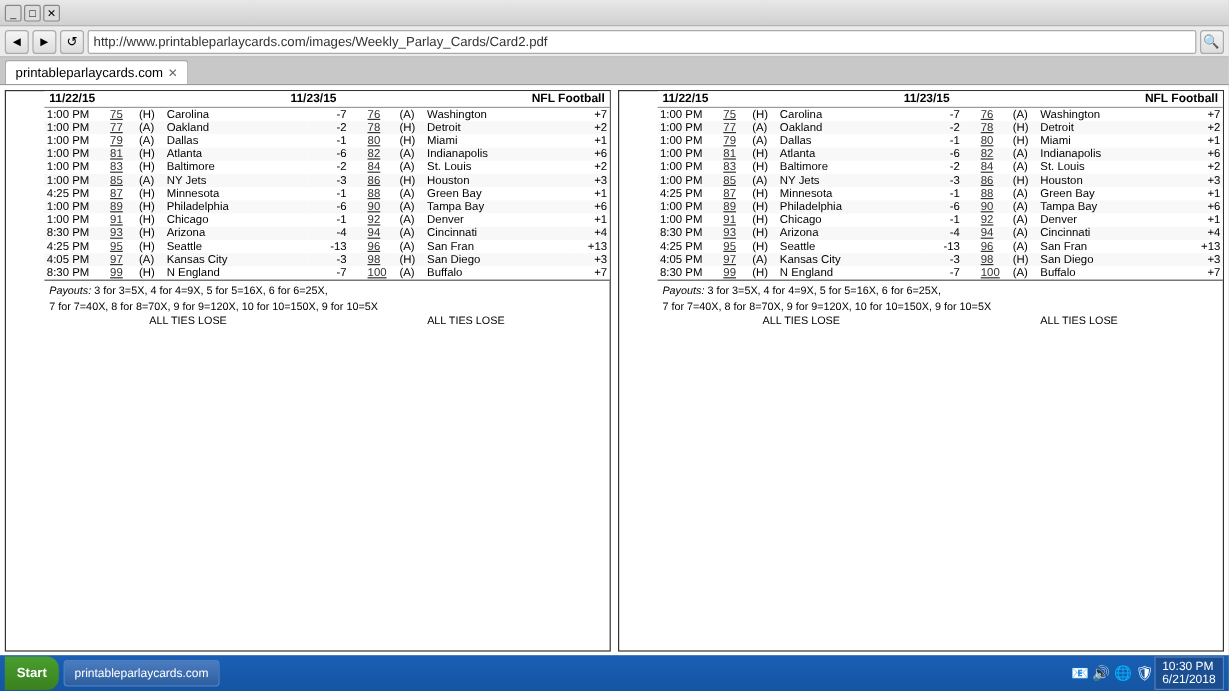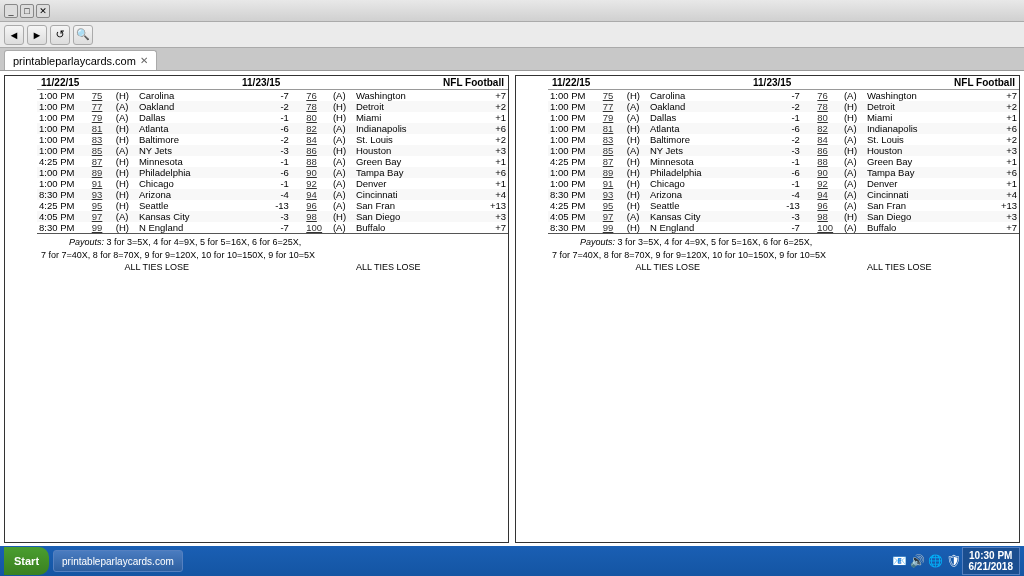--- a/index.html
+++ b/index.html
@@ -165,21 +165,20 @@
     }
 
     .payouts-section {
       border-top: 1px solid #555;
       padding: 2px 4px;
       font-size: 9px;
       line-height: 1.4;
     }
     .payouts-section .payout-italic {
       font-style: italic;
-      margin-left: 28px;
     }
     .ties-row {
       display: flex;
       justify-content: space-around;
       font-size: 9px;
     }
 
     .detach-row {
       display: flex;
       justify-content: space-around;
@@ -240,22 +239,20 @@
       height: 22px;
       display: flex;
       align-items: center;
     }
     .clock {
       background: #1a4e90;
       padding: 2px 6px;
       border: 1px solid #5580c0;
       font-size: 10px;
       color: white;
-      text-align: center;
-      font-weight: bold;
     }
     .sys-icons {
       display: flex;
       gap: 3px;
       align-items: center;
     }
     .sys-icon {
       color: white;
       font-size: 12px;
     }
@@ -270,20 +267,23 @@
       <div class="tb-btn">_</div>
       <div class="tb-btn">□</div>
       <div class="tb-btn">✕</div>
     </div>
   </div>
 
   <div class="nav-bar">
     <div class="nav-btn">◄</div>
     <div class="nav-btn">►</div>
     <div class="nav-btn">↺</div>
+    <div class="address-bar">
+      <span>http://www.printableparlaycards.com/images/Weekly_Parlay_Cards/Card2.pdf</span>
+    </div>
     <div class="nav-btn">🔍</div>
   </div>
 
   <div class="tab-bar">
     <div class="tab">
       <span>printableparlaycards.com</span>
       <span class="tab-close">✕</span>
     </div>
   </div>
 </div>

